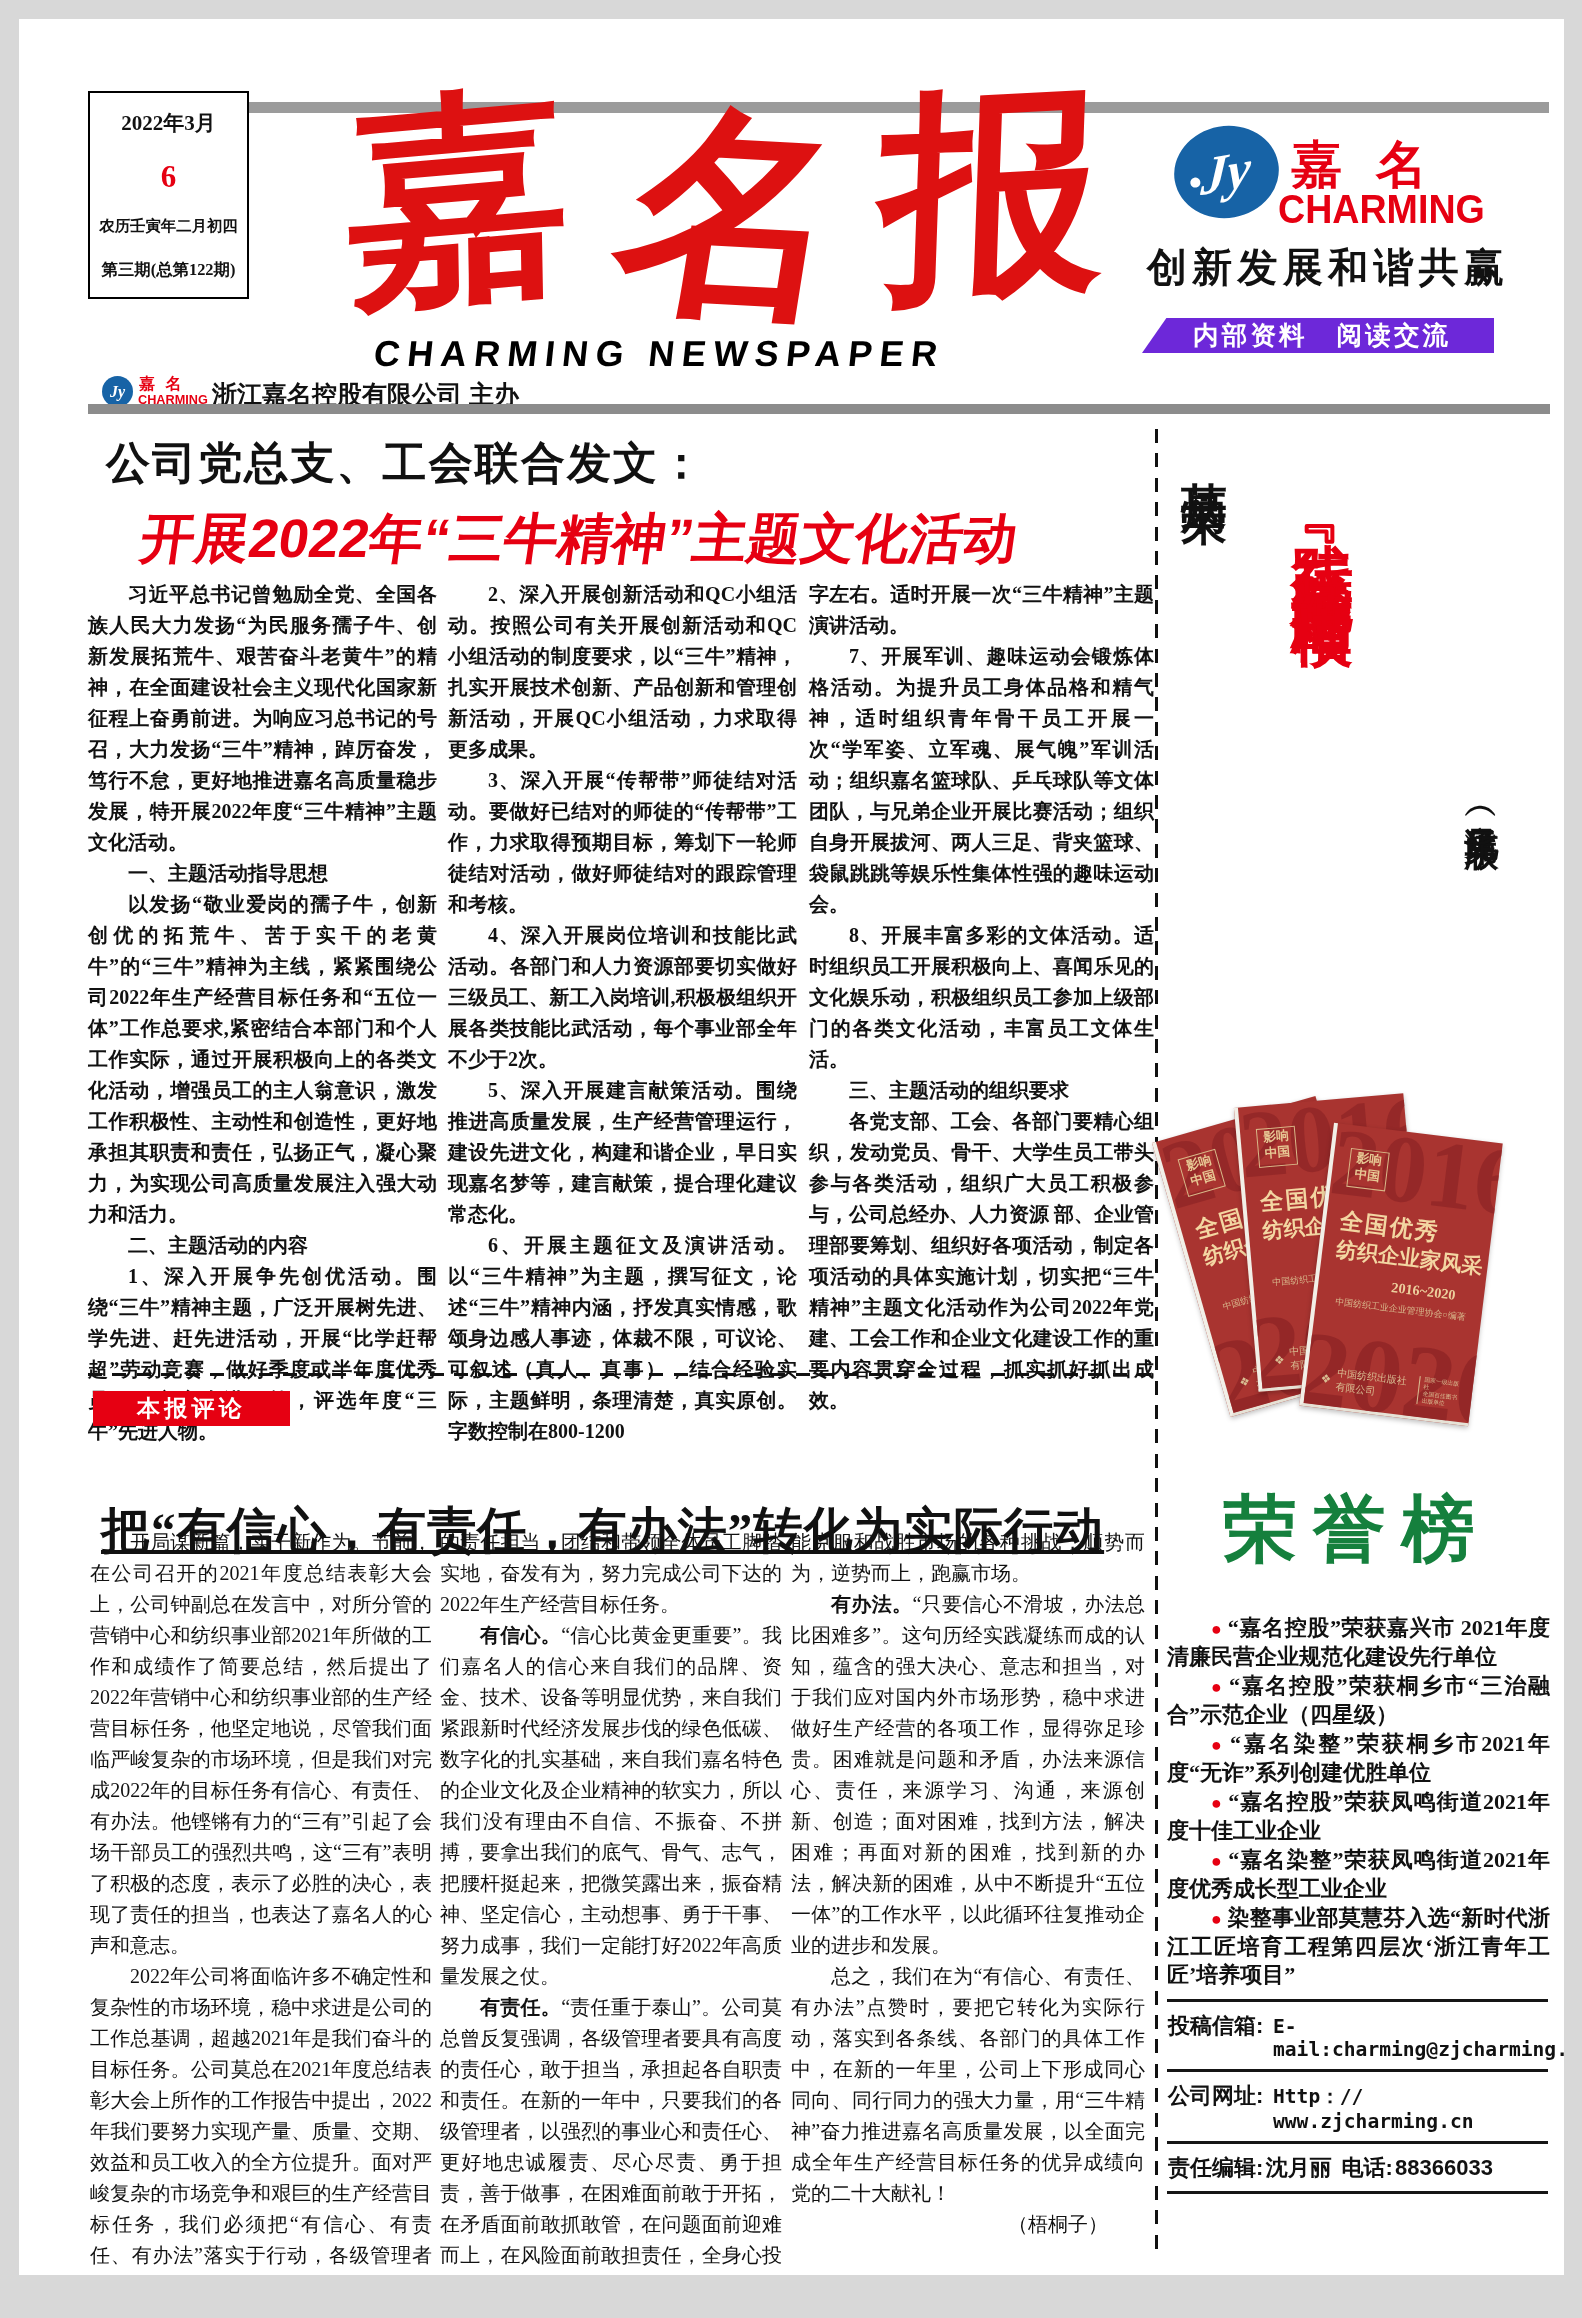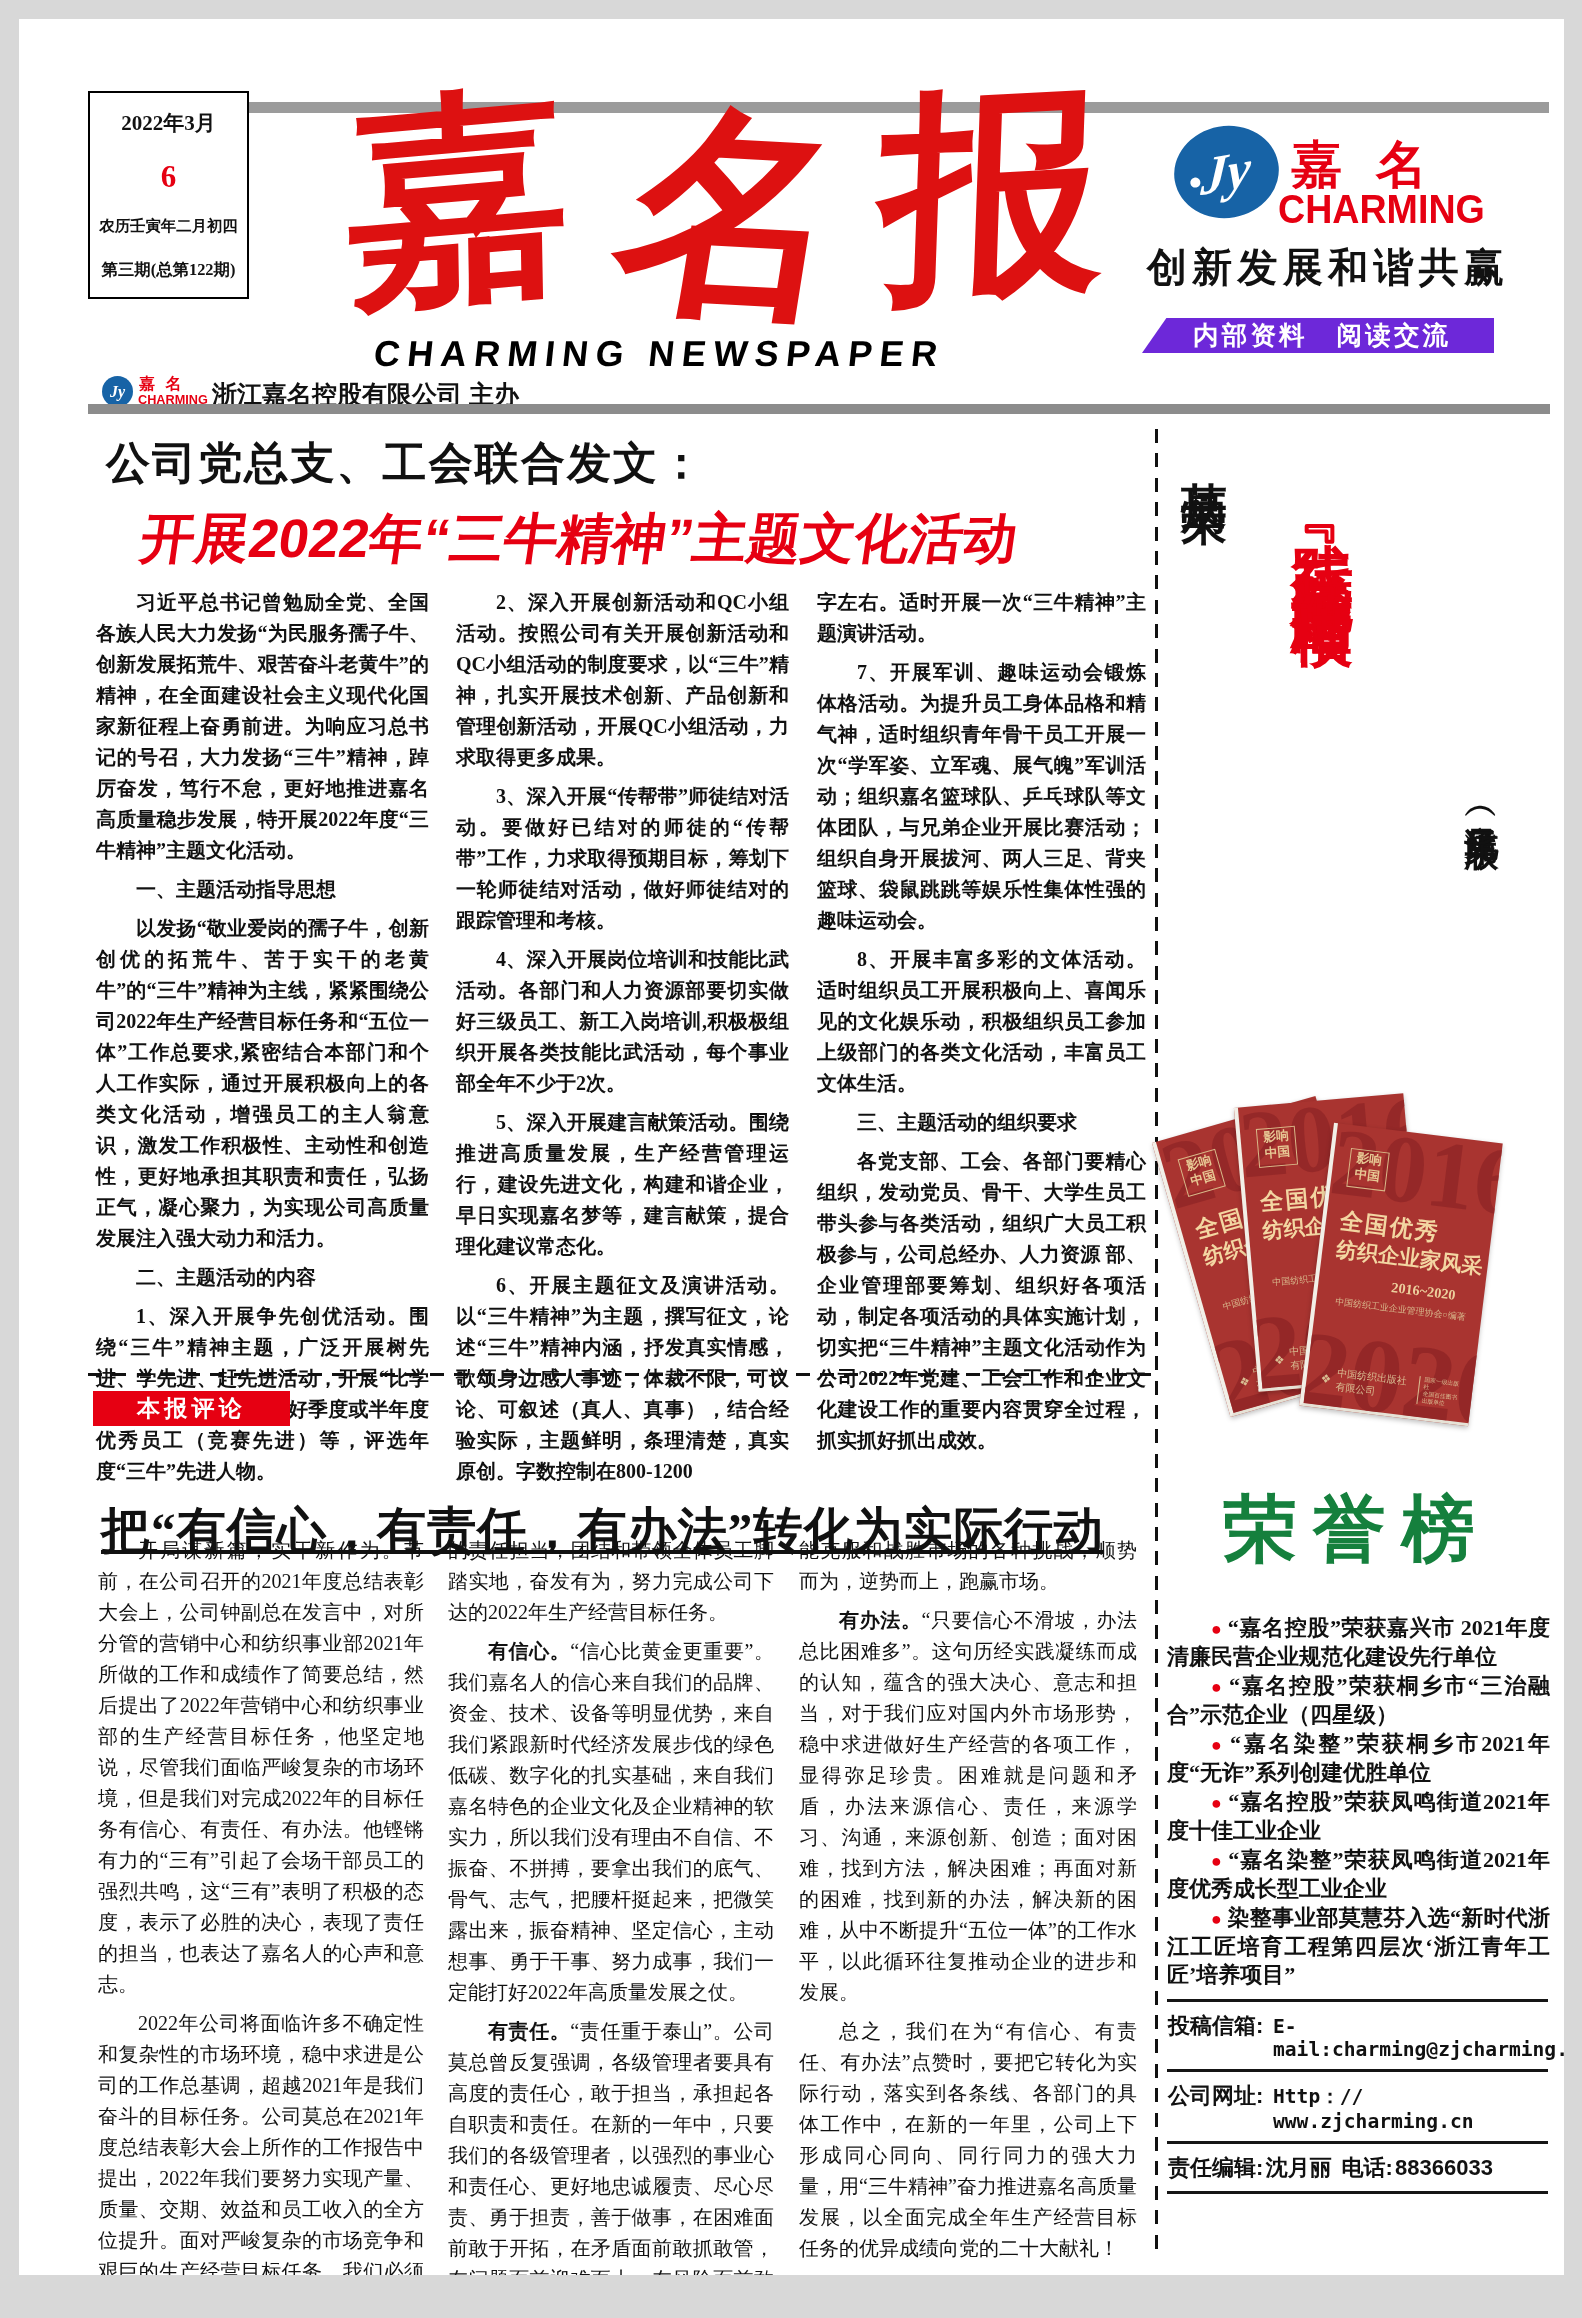--- a/index.html
+++ b/index.html
@@ -51,21 +51,21 @@
   .mastrule{left:88px;top:404px;width:1462px;height:9.6px;background:#8c8c8c;}
 
   
   .kicker{left:106px;top:434px;font-size:44px;font-weight:900;letter-spacing:2.1px;
           font-family:"Liberation Sans",sans-serif;}
   .headline-red{left:141px;top:503px;font-size:54px;font-weight:900;color:#e60012;
                 transform:skewX(-8deg);font-family:"Liberation Sans",sans-serif;}
   .mcol{top:579px;width:349px;height:791px;font-size:20px;line-height:31px;
         text-align:justify;font-weight:700;}
   .mcol1{left:88px;} .mcol2{left:448px;} .mcol3{left:809px;width:345px;}
-  .para{margin:8px;}
+  .para{margin:0;}
   .ind{text-indent:2em;}
   .hd{font-family:"Liberation Sans",sans-serif;font-weight:900;}
   .ar{text-align:right;padding-right:37px;font-family:Liberation Serif, serif;}
   .vdash{left:1155px;top:429px;width:2.7px;height:1821px;
          background:repeating-linear-gradient(180deg,#111 0 14px,transparent 14px 24.4px);}
   .hdash{left:88px;top:1373px;width:1068px;height:2.7px;
          background:repeating-linear-gradient(90deg,#111 0 14px,transparent 14px 24.4px);}
 
   
   .vtext{writing-mode:vertical-rl;text-orientation:mixed;}

